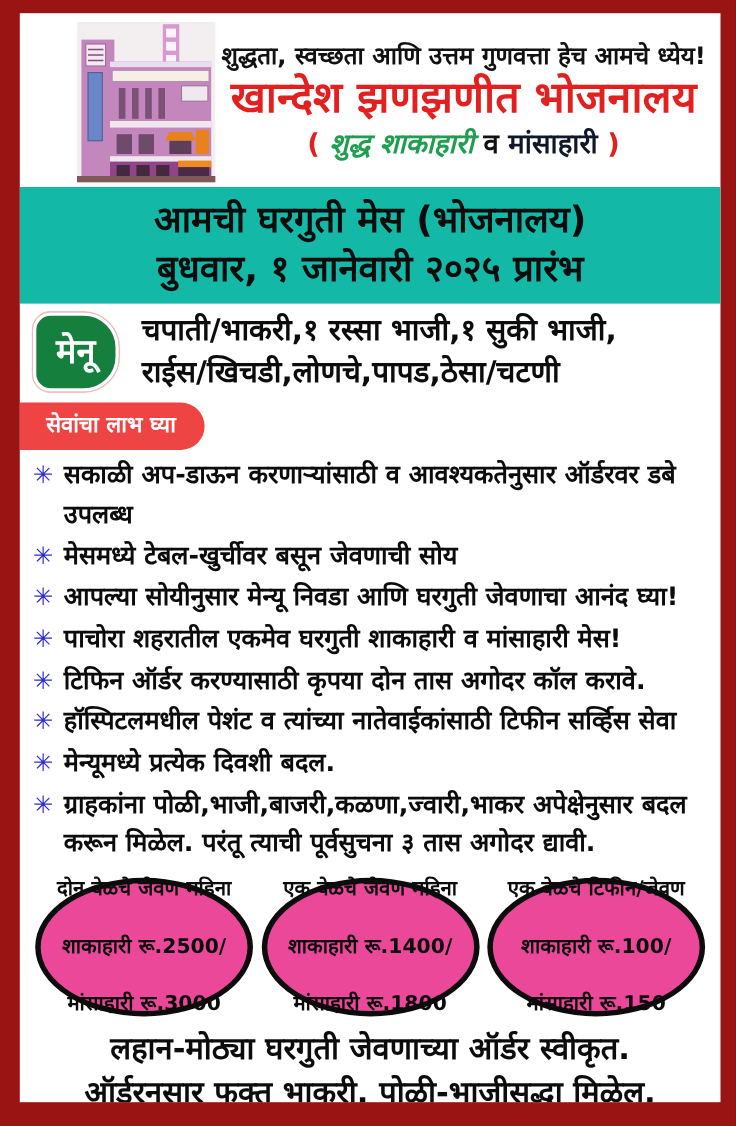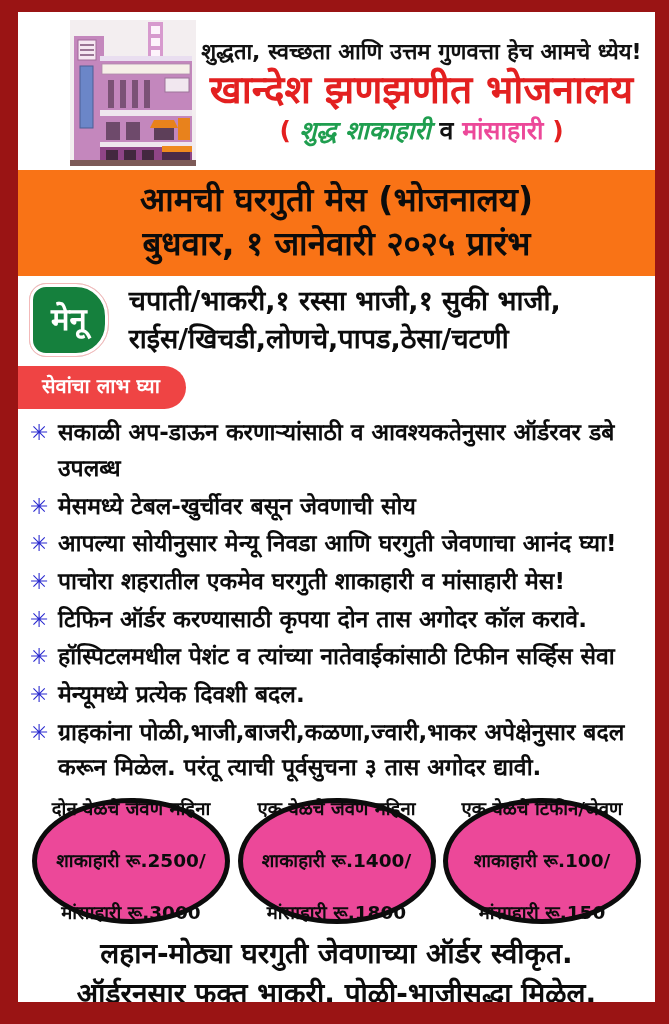--- a/index.html
+++ b/index.html
@@ -18,24 +18,24 @@
   
   .header{display:flex;flex-direction:row;height:148px;flex-shrink:0;margin-left:40px;}
   .building{width:126px;height:146px;flex-shrink:0;margin-top:2px;}
   .head-right{flex:1;display:flex;flex-direction:column;align-items:center;justify-content:center;padding-left:4px;}
   .tagline{font-size:22px;font-weight:bold;color:#111;line-height:1.35;text-align:center;white-space:nowrap;}
   .title{font-size:39px;font-weight:bold;color:#e32020;line-height:1.25;text-align:center;white-space:nowrap;}
   .subtitle{font-size:25px;font-weight:bold;line-height:1.3;text-align:center;white-space:nowrap;}
   .subtitle .paren{color:#e32020;}
   .subtitle .veg{color:#1f9e4f;font-style:italic;}
   .subtitle .conj{color:#111;}
-  .subtitle .nonveg{color:#ec4899;}
+  .subtitle .nonveg{color:#0f172a;}
   
   .announce{
-    background:#f97316;margin:4px -12px 0 -12px;flex-shrink:0;
+    background:#14b8a6;margin:4px -12px 0 -12px;flex-shrink:0;
     padding:8px 10px 10px 10px;text-align:left;
   }
   .announce .a-line{font-size:33px;font-weight:bold;color:#0c0c0c;line-height:1.33;text-align:center;white-space:nowrap;}
   
   .menu-row{display:flex;align-items:center;margin-top:6px;flex-shrink:0;}
   .menu-pill{
     background:#15803d;color:#fff;font-size:31px;font-weight:bold;
     border:3px solid #fff;outline:1px solid #f3b9b9;
     border-radius:16px 32px 32px 16px;
     padding:10px 18px 14px 18px;flex-shrink:0;

